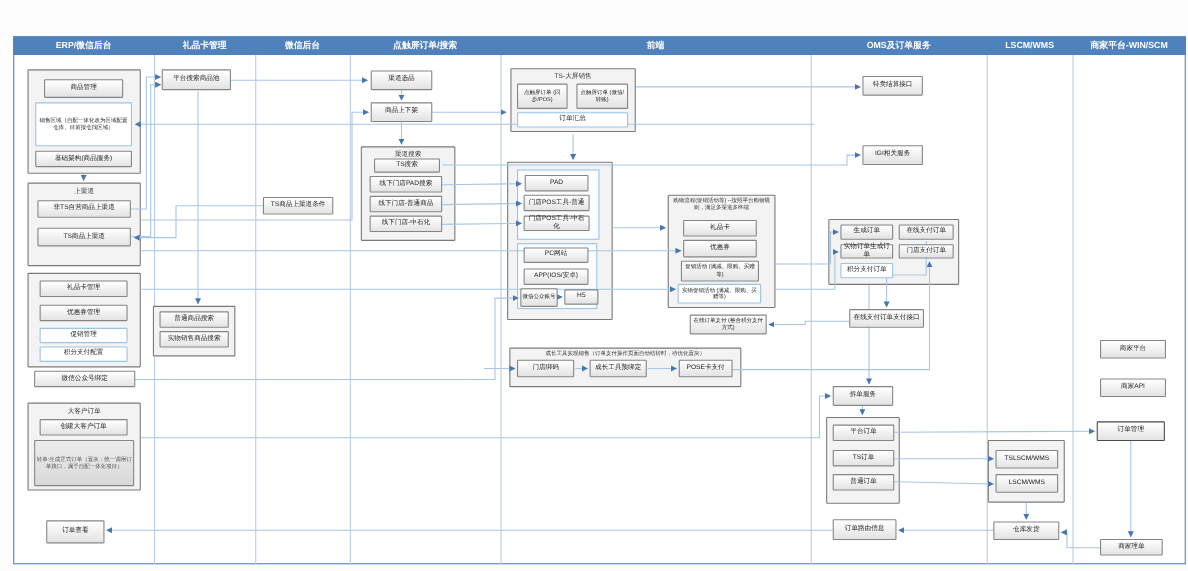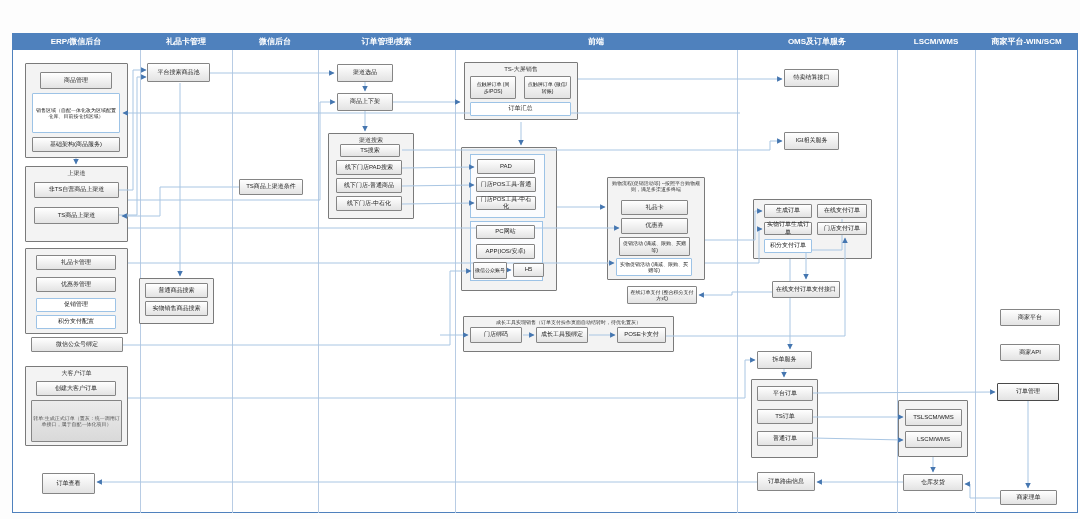--- a/index.html
+++ b/index.html
@@ -30,21 +30,21 @@
 <body>
 
 <div id="stage">
 
   <div class="frame"></div>
   <div class="laneband"></div>
 
   <div class="lane-h" style="left:12px;width:128px">ERP/微信后台</div>
   <div class="lane-h" style="left:140px;width:92px">礼品卡管理</div>
   <div class="lane-h" style="left:232px;width:86px">微信后台</div>
-  <div class="lane-h" style="left:318px;width:137px">订单管理/搜索</div>
+  <div class="lane-h" style="left:318px;width:137px">点触屏订单/搜索</div>
   <div class="lane-h" style="left:737px;width:160px">OMS及订单服务</div>
   <div class="lane-h" style="left:455px;width:282px">前端</div>
   <div class="lane-h" style="left:897px;width:78px">LSCM/WMS</div>
   <div class="lane-h" style="left:975px;width:103px">商家平台-WIN/SCM</div>
 
   <div class="vline" style="left:140px"></div>
   <div class="vline" style="left:232px"></div>
   <div class="vline" style="left:318px"></div>
   <div class="vline" style="left:455px"></div>
   <div class="vline" style="left:737px"></div>

